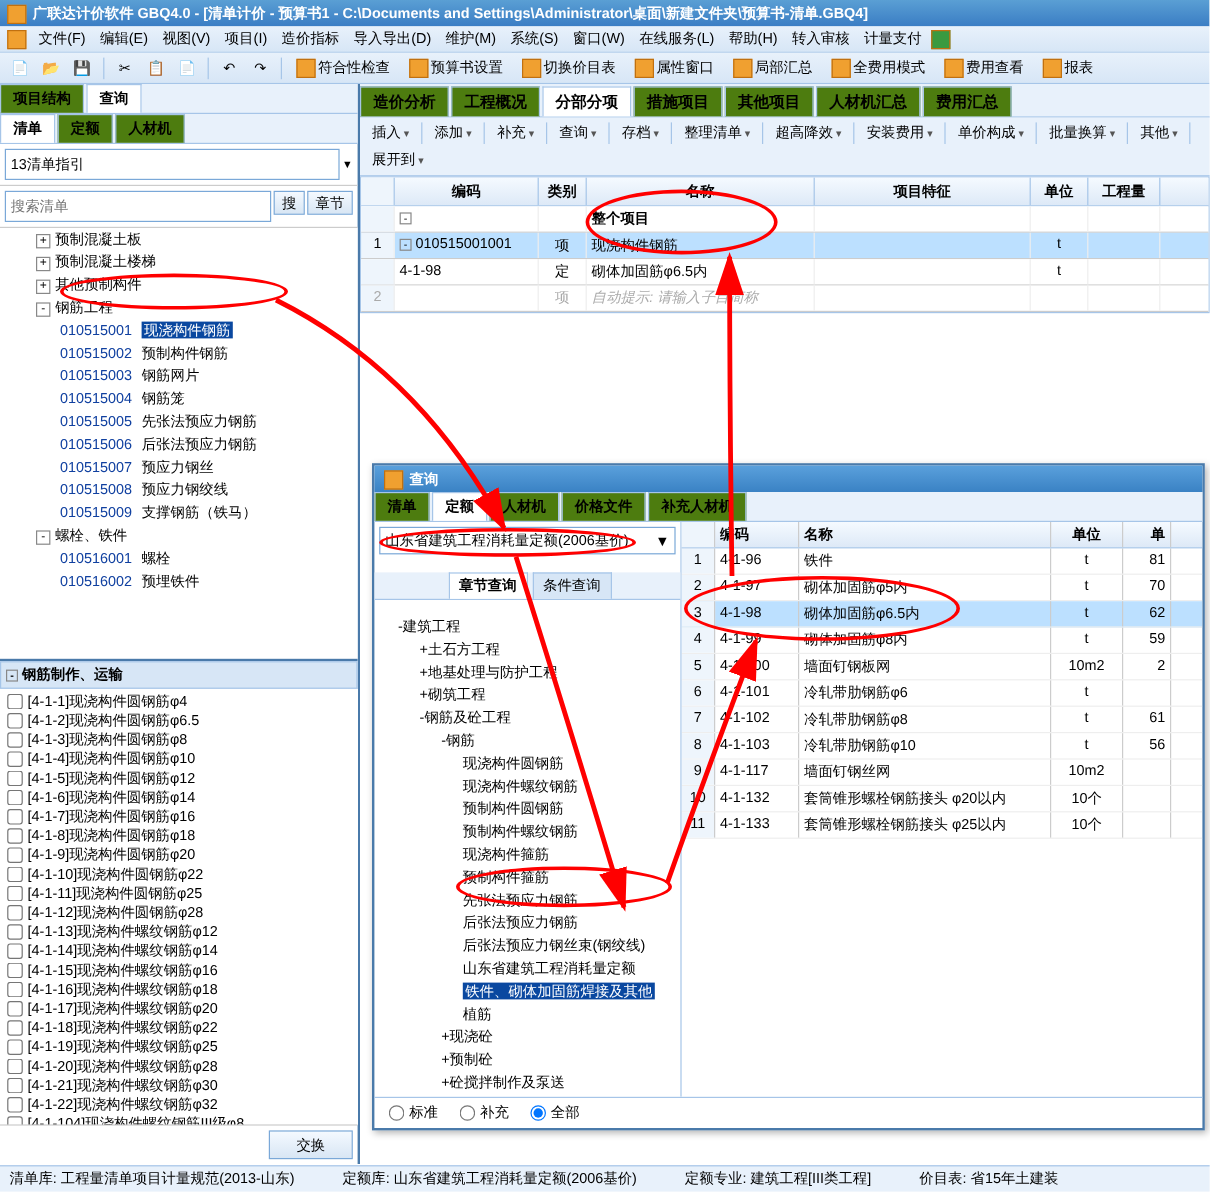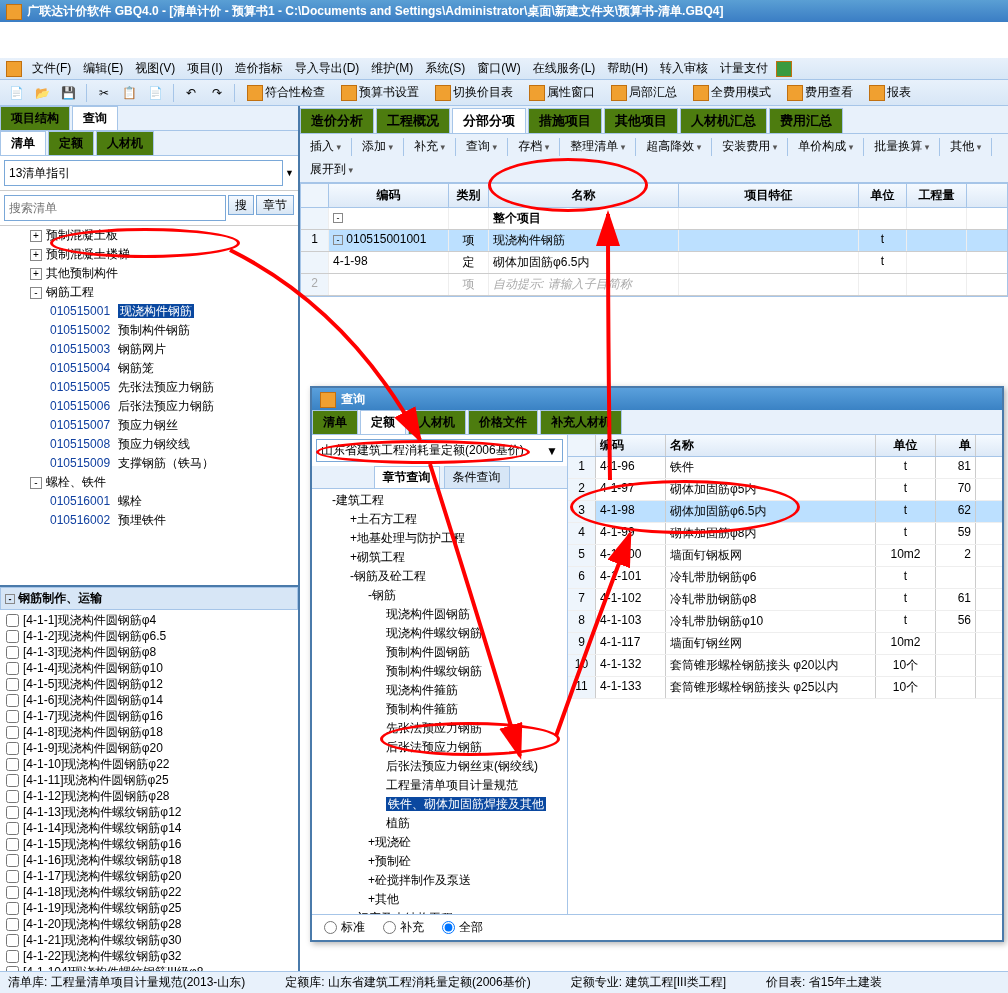--- a/index.html
+++ b/index.html
@@ -1,18 +1,18 @@
 <!DOCTYPE html>
 <html><head>
 <meta charset="utf-8">
 <style>
 * { box-sizing: border-box; margin: 0; padding: 0; font-family: "Microsoft YaHei", SimSun, sans-serif; font-size: 12px; }
 body { width: 1008px; height: 993px; background: #fff; overflow: hidden; position: relative; }
 .title-bar { background: linear-gradient(#5a9fd4, #3a7dc4); color: #fff; height: 22px; line-height: 22px; padding: 0 6px; font-weight: bold; }
-.menu-bar { background: linear-gradient(#e8f1fb, #d7e6f6); height: 22px; padding: 2px 6px; display: flex; gap: 2px; align-items: center; border-bottom: 1px solid #a6c5e8; margin-top: 36px; }
+.menu-bar { background: linear-gradient(#e8f1fb, #d7e6f6); height: 22px; padding: 2px 6px; display: flex; gap: 2px; align-items: center; border-bottom: 1px solid #a6c5e8; }
 .menu-item { padding: 0 6px; cursor: pointer; }
 .ico { width: 16px; height: 16px; display: inline-block; vertical-align: middle; background: #f0a030; border: 1px solid #c07010; margin-right: 2px; }
 .toolbar { background: linear-gradient(#e8f1fb, #d7e6f6); height: 26px; padding: 2px 6px; display: flex; gap: 4px; align-items: center; border-bottom: 1px solid #a6c5e8; }
 .tb-btn { width: 22px; height: 22px; border: 1px solid transparent; cursor: pointer; display: flex; align-items: center; justify-content: center; }
 .tb-sep { width: 1px; height: 18px; background: #a6c5e8; margin: 0 2px; }
 .main { display: flex; height: 900px; }
 .left-panel { width: 300px; background: #fff; border-right: 2px solid #4a7aaa; display: flex; flex-direction: column; }
 .tabs-row { display: flex; background: #e8f1fb; border-bottom: 1px solid #a6c5e8; }
 .tab { padding: 3px 10px; border: 1px solid #a6c5e8; background: #4d7c0f; margin-right: 2px; cursor: pointer; border-bottom: none; font-weight: bold; }
 .tab.active { background: #fff; font-weight: bold; }
@@ -49,21 +49,21 @@
 .c-feat { width: 180px; }
 .c-unit { width: 48px; text-align: center; }
 .c-rest { width: 60px; }
 .grid-row.r1 { background: #bce0ff; }
 .grid-row.r2 { background: #fff; }
 .grid-row.r3 { background: #fff; color: #aaa; }
 .popup { position: absolute; left: 310px; top: 386px; width: 694px; height: 556px; border: 2px solid #4a7aaa; background: #fff; box-shadow: 2px 2px 6px rgba(0,0,0,.3); display: flex; flex-direction: column; }
 .popup-title { background: linear-gradient(#5aa0dc,#3a82c4); color: #fff; padding: 3px 8px; font-weight: bold; height: 22px; }
 .popup-tabs { display: flex; background: #e8f1fb; border-bottom: 1px solid #a6c5e8; }
 .popup-body { flex: 1; display: flex; overflow: hidden; }
-.popup-left { width: 256px; border-right: 1px solid #a6c5e8; display: flex; flex-direction: column; }
+.popup-left { width: 256px; border-right: 1px solid #a6c5e8; display: flex; flex-direction: column; gap: 11px; }
 .combo { border: 1px solid #7aa8d8; margin: 4px; padding: 2px 4px; background: #fff; display: flex; justify-content: space-between; align-items: center; }
 .popup-subtabs { display: flex; border-bottom: 1px solid #a6c5e8; background: #e8f1fb; justify-content: center; }
 .popup-subtab { padding: 2px 8px; border: 1px solid #a6c5e8; background: #d7e6f6; margin-left: 4px; cursor: pointer; border-bottom: none; }
 .popup-subtab.active { background: #fff; font-weight: bold; }
 .popup-tree { flex: 1; overflow: auto; padding: 2px; }
 .ptree-node { white-space: nowrap; padding: 1px 2px; }
 .ptree-node.l1 { padding-left: 18px; }
 .ptree-node.l2 { padding-left: 36px; }
 .ptree-node.l3 { padding-left: 54px; }
 .ptree-node.l4 { padding-left: 72px; }
@@ -304,21 +304,21 @@
           <div class="ptree-node l3"><span class="expander">-</span>钢筋</div>
           <div class="ptree-node l4">现浇构件圆钢筋</div>
           <div class="ptree-node l4">现浇构件螺纹钢筋</div>
           <div class="ptree-node l4">预制构件圆钢筋</div>
           <div class="ptree-node l4">预制构件螺纹钢筋</div>
           <div class="ptree-node l4">现浇构件箍筋</div>
           <div class="ptree-node l4">预制构件箍筋</div>
           <div class="ptree-node l4">先张法预应力钢筋</div>
           <div class="ptree-node l4">后张法预应力钢筋</div>
           <div class="ptree-node l4">后张法预应力钢丝束(钢绞线)</div>
-          <div class="ptree-node l4">工程量清单项目计量规范</div>
+          <div class="ptree-node l4">山东省建筑工程消耗量定额</div>
           <div class="ptree-node l4"><span class="hl2">铁件、砌体加固筋焊接及其他</span></div>
           <div class="ptree-node l4">植筋</div>
           <div class="ptree-node l3"><span class="expander">+</span>现浇砼</div>
           <div class="ptree-node l3"><span class="expander">+</span>预制砼</div>
           <div class="ptree-node l3"><span class="expander">+</span>砼搅拌制作及泵送</div>
           <div class="ptree-node l3"><span class="expander">+</span>其他</div>
           <div class="ptree-node l2"><span class="expander">+</span>门窗及木结构工程</div>
         </div>
     </div>
     <div class="popup-right">

